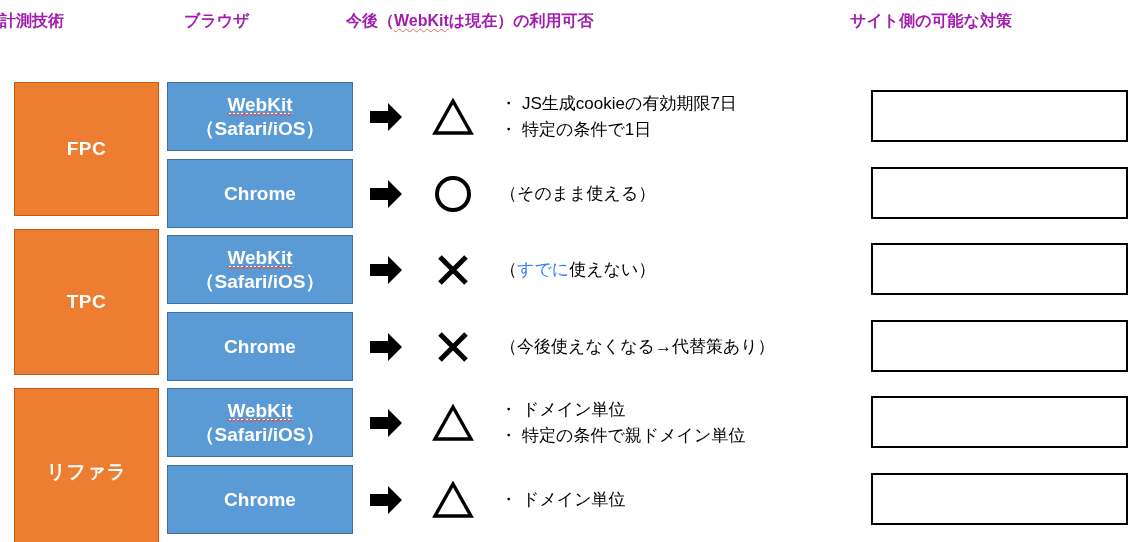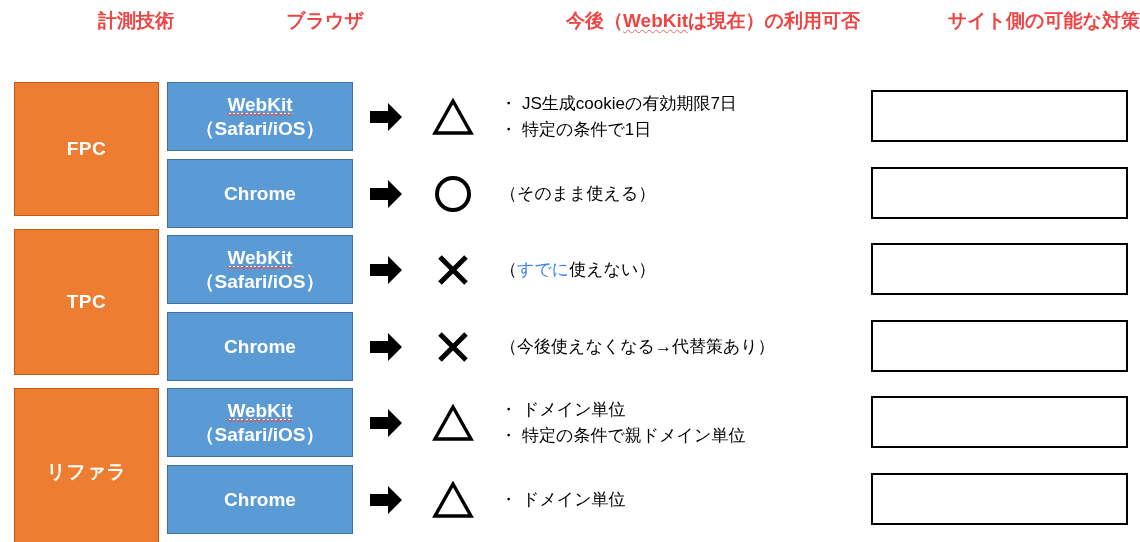--- a/index.html
+++ b/index.html
@@ -12,30 +12,30 @@
     height: 542px;
     position: relative;
     font-family: "Liberation Sans", "DejaVu Sans", sans-serif;
     overflow: hidden;
   }
 
   
   .hdr {
     position: absolute;
     top: 8px;
-    font-size: 19px;
+    font-size: 16px;
     font-weight: bold;
-    color: #ef4444;
-    text-align: right;
+    color: #a21caf;
+    text-align: left;
     white-space: nowrap;
     line-height: 26px;
   }
   .hdr-tech    { left: 0px;   width: 174px; }
-  .hdr-browser { left: 192px; width: 172px; font-family: Liberation Serif, serif; }
-  .hdr-avail   { left: 356px; width: 504px; }
+  .hdr-browser { left: 184px; width: 172px; font-family: Liberation Serif, serif; }
+  .hdr-avail   { left: 346px; width: 504px; }
   .hdr-action  { left: 850px; width: 290px; }
 
   .squiggle {
     text-decoration: underline;
     text-decoration-color: #e06666;
     text-decoration-style: wavy;
     text-decoration-thickness: 1px;
     text-underline-offset: 2px;
   }
 

